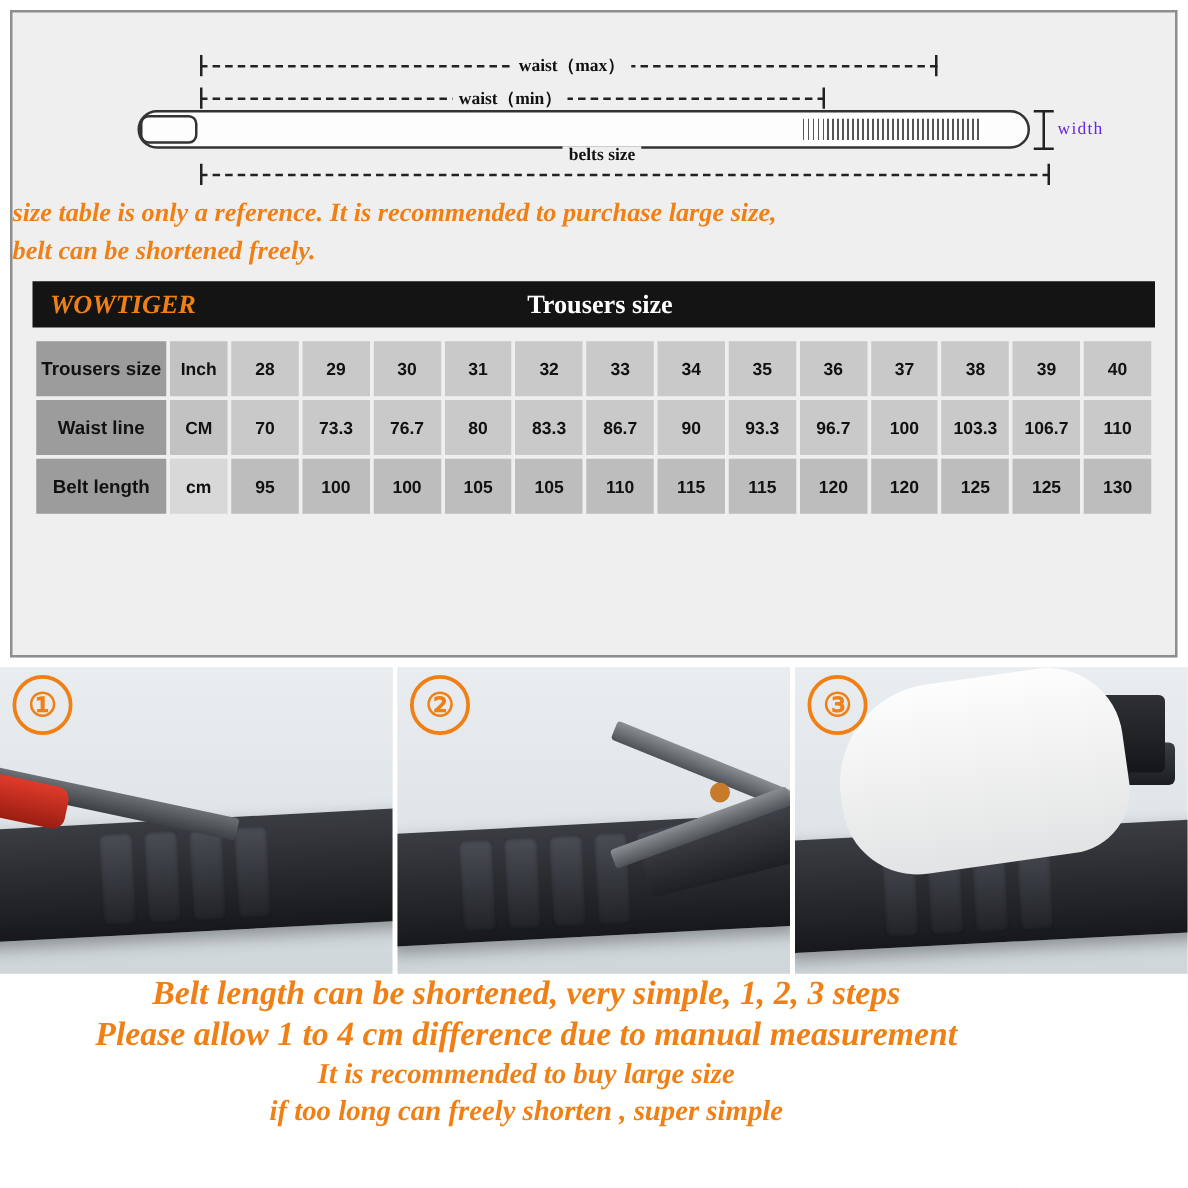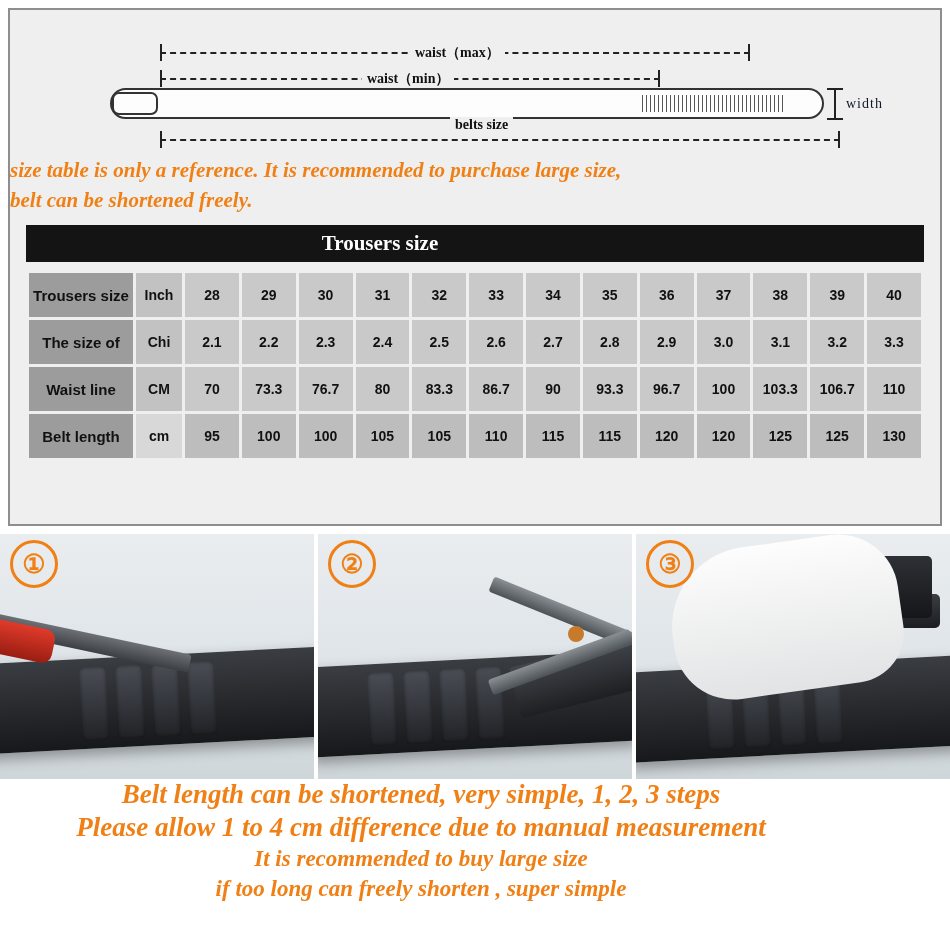--- a/index.html
+++ b/index.html
@@ -112,21 +112,21 @@
     width: 16px;
     border-top: 2px solid #222;
   }
   .width-label {
     position: absolute;
     left: 836px;
     top: 86px;
     font-family: "Liberation Serif", serif;
     font-size: 14px;
     letter-spacing: 1px;
-    color: #0f172a;
+    color: #6d28d9;
   }
 
   
   .note-line {
     color: #f08015;
     font-family: "Liberation Serif", serif;
     font-style: italic;
     font-size: 21px;
     font-weight: bold;
     line-height: 30px;
@@ -391,20 +391,21 @@
       <div class="dim-line" style="left:150px; top:129px; width:680px;"></div>
       <div class="dim-cap" style="left:150px; top:121px; height:17px;"></div>
       <div class="dim-cap" style="left:828px; top:121px; height:17px;"></div>
       <div class="dim-label" style="left:440px; top:107px;">belts size</div>
     </div>
 
     <div class="note-line">size table is only a reference. It is recommended to purchase large size,</div>
     <div class="note-line">belt can be shortened freely.</div>
 
     <div class="brand-bar">
+      <div class="brand-name">WOWTIGER</div>
       <div class="brand-title">Trousers size</div>
     </div>
 
     <table class="size-table">
       <tbody>
         <tr>
           <td class="rowhead">Trousers size</td>
           <td class="unit">Inch</td>
           <td>28</td>
           <td>29</td>
@@ -412,37 +413,20 @@
           <td>31</td>
           <td>32</td>
           <td>33</td>
           <td>34</td>
           <td>35</td>
           <td>36</td>
           <td>37</td>
           <td>38</td>
           <td>39</td>
           <td>40</td>
-        </tr>
-        <tr>
-          <td class="rowhead">The size of</td>
-          <td class="unit">Chi</td>
-          <td>2.1</td>
-          <td>2.2</td>
-          <td>2.3</td>
-          <td>2.4</td>
-          <td>2.5</td>
-          <td>2.6</td>
-          <td>2.7</td>
-          <td>2.8</td>
-          <td>2.9</td>
-          <td>3.0</td>
-          <td>3.1</td>
-          <td>3.2</td>
-          <td>3.3</td>
         </tr>
         <tr>
           <td class="rowhead">Waist line</td>
           <td class="unit">CM</td>
           <td>70</td>
           <td>73.3</td>
           <td>76.7</td>
           <td>80</td>
           <td>83.3</td>
           <td>86.7</td>

